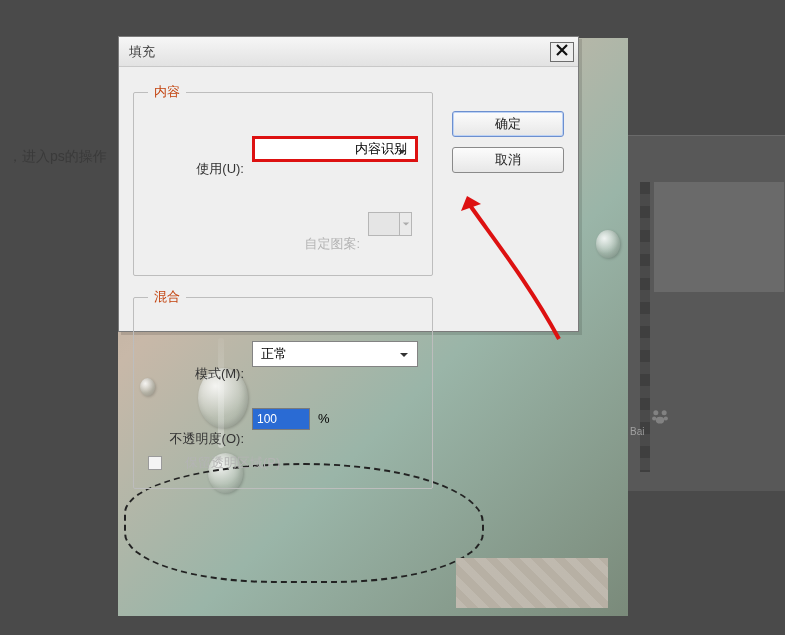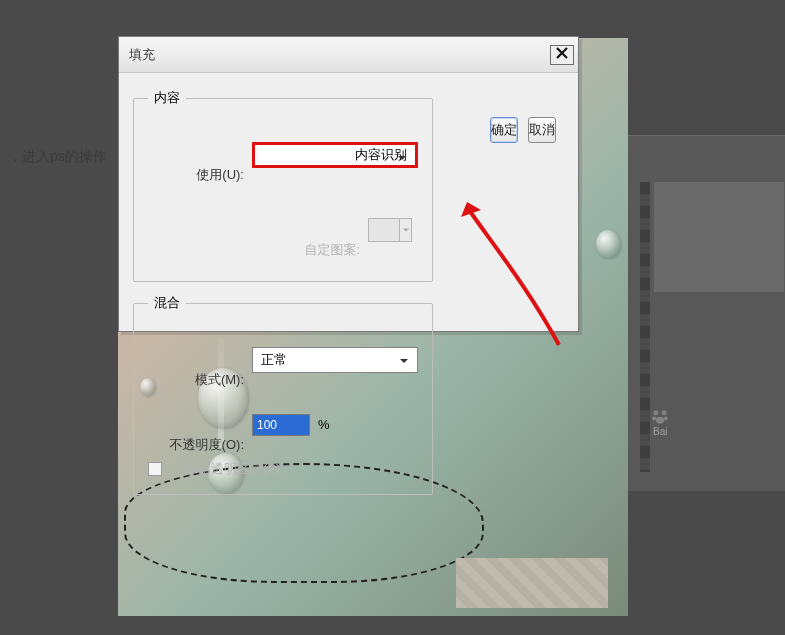--- a/index.html
+++ b/index.html
@@ -69,46 +69,46 @@
   .bgwin {
     position: absolute;
     left: 628px; top: 135px; width: 157px; height: 356px;
     background: #585858;
     border-top: 1px solid #6a6a6a;
   }
   .bgwin .strip { position:absolute; left:12px; top:46px; width:10px; height:290px;
     background: repeating-linear-gradient(to bottom, #3f3f3f 0 12px, #4a4a4a 12px 24px); }
   .bgwin .panel { position:absolute; left:26px; top:46px; width:130px; height:110px; background:#6a6a6a; }
   .bgwin .panelhead { position:absolute; left:26px; top:46px; width:130px; height:16px; background:#4f4f4f; }
-  .logo { position:absolute; left:25px; top:290px; color:#d0d0d0; font-size:10px; opacity:.6;}
+  .logo { position:absolute; left:2px; top:290px; color:#d0d0d0; font-size:10px; opacity:.6;}
   .paw  { position:absolute; left:22px; top:270px; width:20px; height:20px; color:#d0d0d0; opacity:.35;}
 
   
   .dialog {
     position: absolute;
     left: 118px; top: 36px;
     width: 461px; height: 296px;
     background: #efefef;
     border: 1px solid #7a7a7a;
     box-shadow: 3px 3px 0 rgba(0,0,0,0.12);
   }
-  .titlebar { height: 36px; background: linear-gradient(#f6f6f6,#e2e2e2);
+  .titlebar { height: 30px; background: linear-gradient(#f6f6f6,#e2e2e2);
     display:flex; align-items:center; justify-content:space-between; padding:0 4px 0 10px;
     border-bottom:1px solid #c8c8c8;}
   .titlebar .title { color:#3a3a3a; font-size:13px; }
   .close-btn { width:24px; height:20px; background:#eee; border:1px solid #6d6d6d;
     display:flex; align-items:center; justify-content:center; cursor:pointer;}
   .close-btn svg { width:12px; height:12px; }
   .dlg-body { position: relative; padding: 10px 14px; }
 
   fieldset.group {
     border:1px solid #bdbdbd; border-radius:2px; padding:12px 14px 16px; margin:6px 0 12px;
     position: relative;
   }
-  fieldset.group > legend { padding:0 6px; color:#000000; font-size:13px; }
+  fieldset.group > legend { padding:0 6px; color:#c2410c; font-size:13px; }
   .row { display:flex; align-items:center; margin:6px 0; }
   .row .lbl { width:104px; text-align:right; padding-right:8px; color:#333;margin-top:41px; }
   .row .lbl.disabled { color:#b4b4b4; }
   .select {
     position:relative; width:166px; height:26px; background:#fff; border:1px solid #838383;
     display:flex; align-items:center; padding:0 8px; cursor:pointer;
   }
   .select .arrow { position:absolute; right:4px; top:4px; width:18px; height:18px;
     display:flex; align-items:center; justify-content:center; }
   .select .arrow svg{ width:10px; height:10px; }
@@ -117,21 +117,21 @@
   .swatch { width:32px; height:24px; border:1px solid #888; background:#ddd; }
   .swatch-arrow { width:12px; height:24px; border:1px solid #888; border-left:none;
     display:flex; align-items:center; justify-content:center; background:#e6e6e6;}
   .swatch-arrow.disabled, .swatch.disabled { opacity:.55; }
   .num-input { width:58px; height:22px; border:1px solid #7a7a7a; background:#fff; color:#111;
     padding:2px 4px; font-size:12px; }
   .num-input.sel { background:#2a6bd4; color:#fff; }
   .pct { margin-left:8px; }
   .checkbox { display:flex; align-items:center; color:#b4b4b4; margin-top:2px;gap:17px; }
   .checkbox .box { width:14px; height:14px; border:1px solid #9a9a9a; margin-right:6px; background:#f4f4f4;}
-  .btn-col { position:absolute; right:22px; top:44px; width:112px; display:flex; flex-direction:row; gap:10px;justify-content:flex-end; }
+  .btn-col { position:absolute; right:14px; top:44px; width:112px; display:flex; flex-direction:column; gap:10px; }
   .btn { height:26px; border:1px solid #8a8a8a; background:linear-gradient(#fcfcfc,#e7e7e7);
     border-radius:3px; display:flex; align-items:center; justify-content:center; cursor:pointer; color:#222;}
   .btn.primary { border:1px solid #6c8fcf; box-shadow:0 0 0 1px #bcd2f5 inset; }
 
   .arrow-anno {
     position:absolute; left:340px; top:126px; width:110px; height:150px; pointer-events:none;
   }
 </style>
 </head>
 <body>

